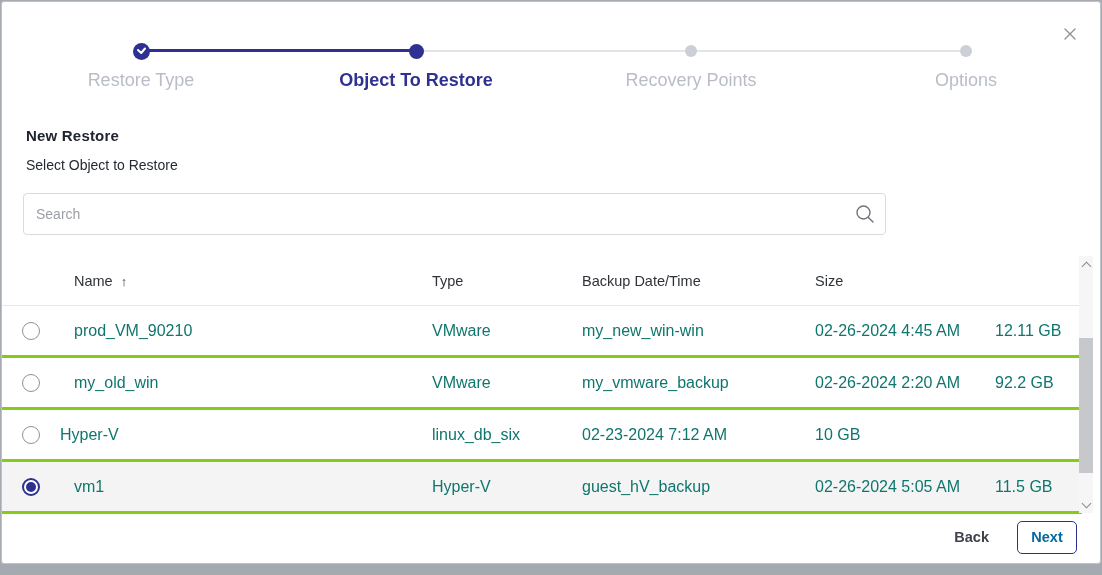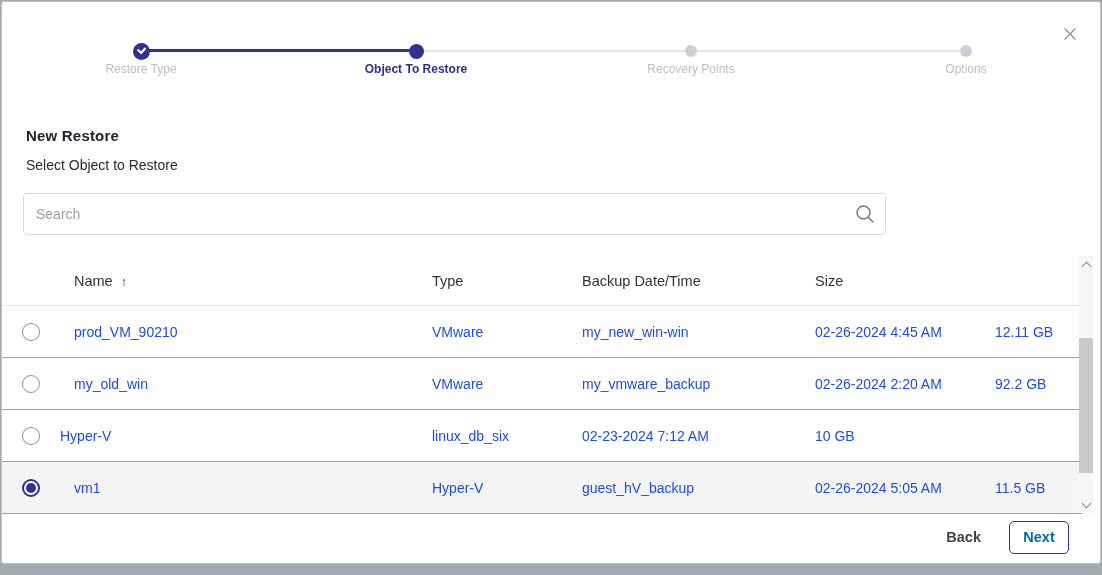--- a/index.html
+++ b/index.html
@@ -17,21 +17,21 @@
   }
   
   .stepper { position:relative; height:92px; }
   .connector { position:absolute; top:47px; height:3px; background:#e2e4e8; }
   .connector.done { background:#2e3192; }
   .connector.c1 { left:139px; width:275px; }
   .connector.c2 { left:414px; width:275px; height:2px; top:48px; }
   .connector.c3 { left:689px; width:275px; height:2px; top:48px; }
   .step { position:absolute; top:38px; width:220px; text-align:center; }
   .step .dot-wrap { height:22px; display:flex; align-items:center; justify-content:center; }
-  .step-label { font-size:12px; color:#b9bdc7; }
+  .step-label { margin-top:8px; font-size:18px; color:#b9bdc7; }
   .step.active .step-label { color:#2e3192; font-weight:bold; }
   .dot { border-radius:50%; background:#ccd0d6; width:12px; height:12px; }
   .step.active .dot { background:#2e3192; width:15px; height:15px; }
   .check-circle {
     display:none; width:17px; height:17px; border-radius:50%;
     background:#2e3192; align-items:center; justify-content:center;
   }
   .step.completed .check-circle { display:flex; }
   .s1 { left:29px; }  .s2 { left:304px; } .s3 { left:579px; } .s4 { left:854px; }
   .close-btn {
@@ -53,22 +53,22 @@
     flex:1; border:none; outline:none; font-size:14px; color:#333;
     padding:0 12px; background:transparent; font-family:"Liberation Sans", sans-serif;
   }
   .search-box input::placeholder { color:#9b9ea6; }
   .search-icon { width:40px; display:flex; justify-content:center; color:#6f737a; }
   
   .table { position:absolute; left:0; top:254px; width:1080px; }
   .trow {
     display:grid;
     grid-template-columns:58px 372px 150px 233px 180px 1fr;
-    align-items:center; height:52px; border-bottom:1px solid #84cc16;
-    font-size:14px; color:#1d4ed8;
+    align-items:center; height:52px; border-bottom:3px solid #84cc16;
+    font-size:16px; color:#0f766e;
   }
   .thead { height:50px; border-bottom:1px solid #e6e6e8; font-size:14.5px; color:#2f3238; }
   .cell-name { padding-left:14px; }
   .sort-arrow { font-size:13px; color:#1e2128; margin-left:4px; }
   .trow.selected { background:#f4f4f5; }
   .radio-cell { display:flex; justify-content:center; }
   .radio {
     width:18px; height:18px; border-radius:50%;
     border:1.5px solid #8f9298; background:#fff;
     display:flex; align-items:center; justify-content:center;
@@ -81,21 +81,21 @@
     position:absolute; right:7px; top:254px; width:14px; height:257px;
     background:#f6f6f7; display:flex; flex-direction:column; align-items:center;
   }
   .scroll-arrow { height:16px; display:flex; align-items:center; justify-content:center; width:100%; cursor:pointer; }
   .chev { width:7px; height:7px; border-right:1.6px solid #888c92; border-bottom:1.6px solid #888c92; }
   .chev.up { transform:rotate(-135deg); margin-top:4px; }
   .chev.down { transform:rotate(45deg); margin-bottom:4px; }
   .scroll-track { flex:1; width:100%; position:relative; }
   .scroll-thumb { position:absolute; left:0; width:100%; top:66px; height:135px; background:#c6c8cc; }
   
-  .footer { position:absolute; left:0; bottom:0; width:1100px; height:52px; display:flex; align-items:center; justify-content:flex-end; gap:28px; padding-right:33px; }
+  .footer { position:absolute; left:0; bottom:0; width:1100px; height:52px; display:flex; align-items:center; justify-content:flex-end; gap:28px; padding-right:25px; }
   .back-btn {
     background:none; border:none; font-size:14.5px; font-weight:bold; color:#3f434b;
     cursor:pointer; font-family:"Liberation Sans", sans-serif;
   }
   .next-btn {
     background:#fff; border:1.5px solid #2e3192; border-radius:5px;
     color:#0369a1; font-size:14.5px; font-weight:bold;
     width:60px; height:33px; cursor:pointer; font-family:"Liberation Sans", sans-serif;
   }
 </style>

